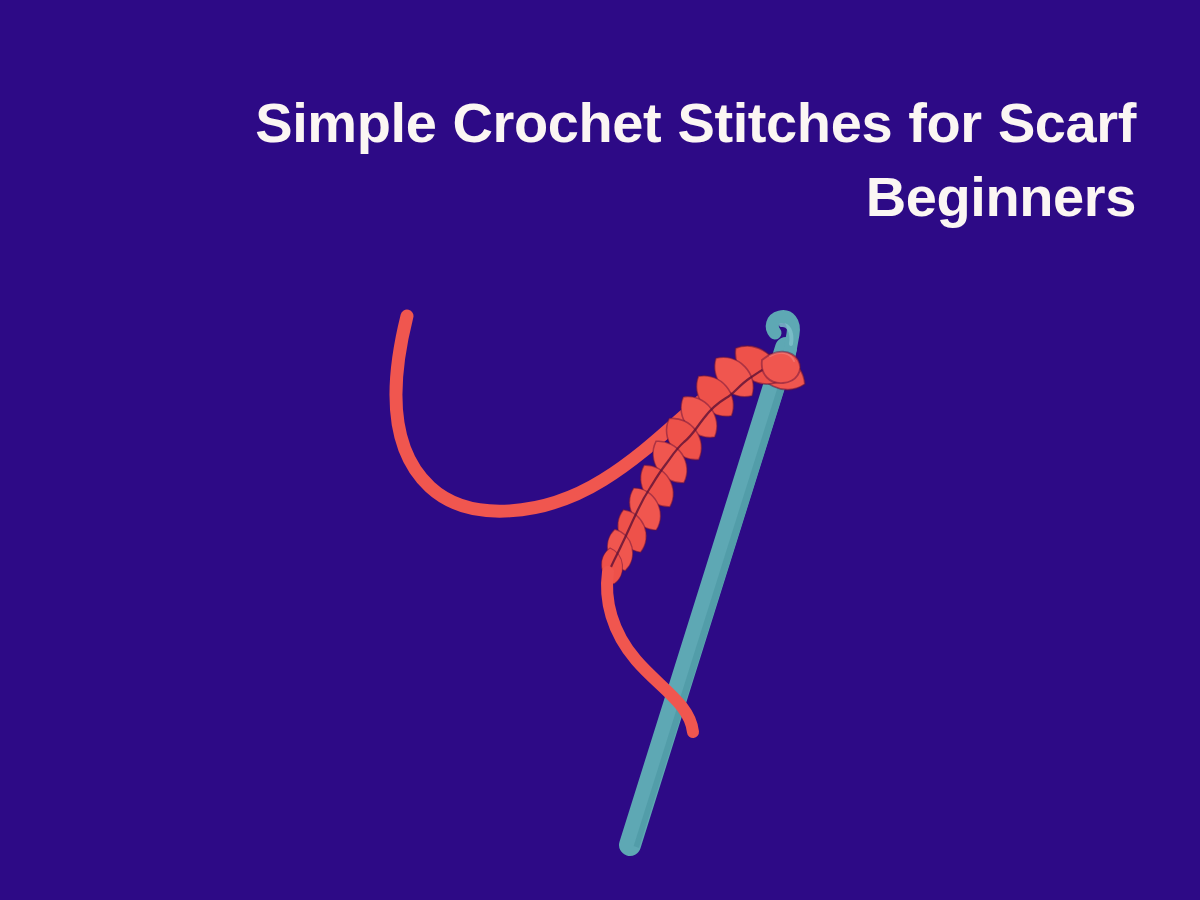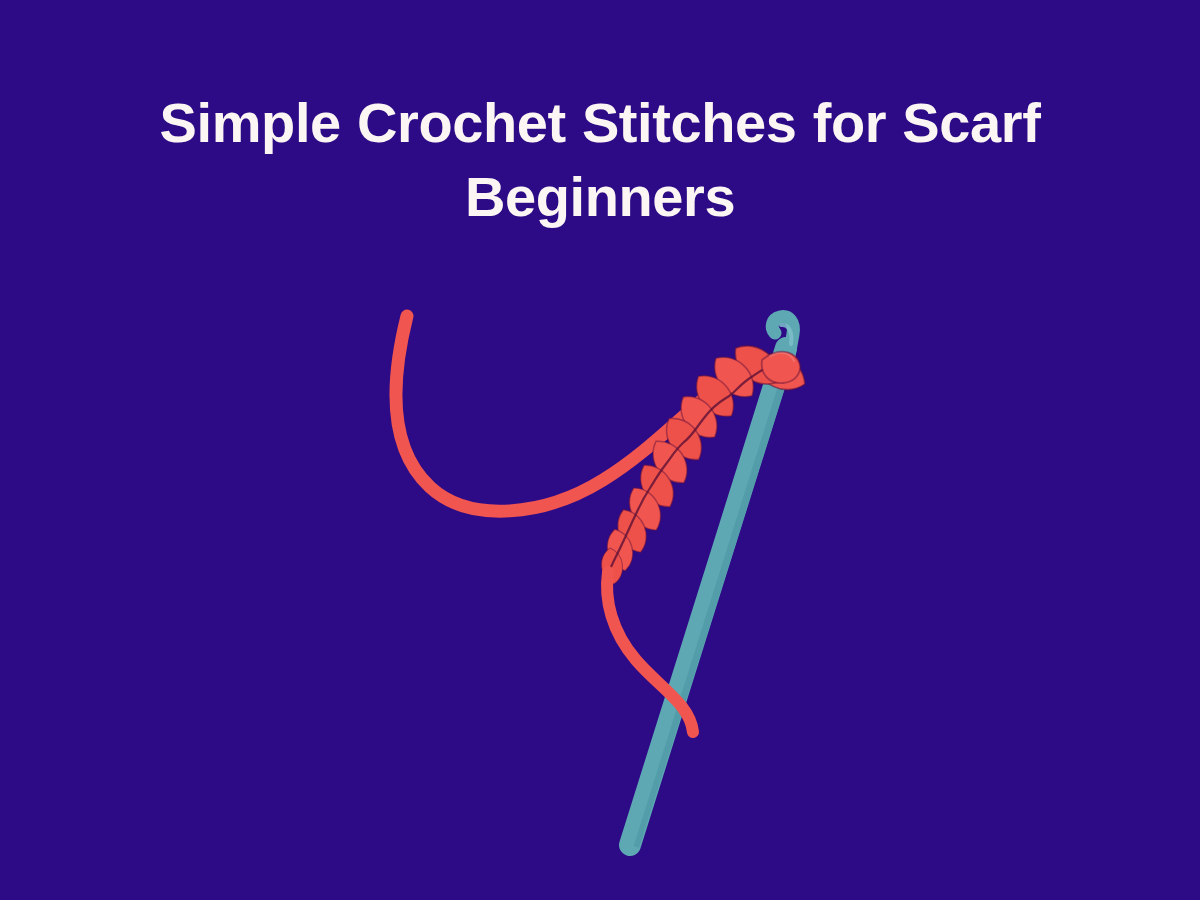--- a/index.html
+++ b/index.html
@@ -20,21 +20,21 @@
     background: #2d0a86;
     overflow: hidden;
   }
   #title-block {
     position: absolute;
     left: 0;
     top: 86px;
     width: 1200px;
     padding: 0 64px;
     box-sizing: border-box;
-    text-align: center;
+    text-align: right;
   }
   #poster-title {
     margin: 0;
     font-family: "Liberation Sans", "DejaVu Sans", sans-serif;
     font-size: 56px;
     line-height: 1.32;
     font-weight: bold;
     color: #fbf6f3;
     letter-spacing: -0.4px;
     word-spacing: 1px;

